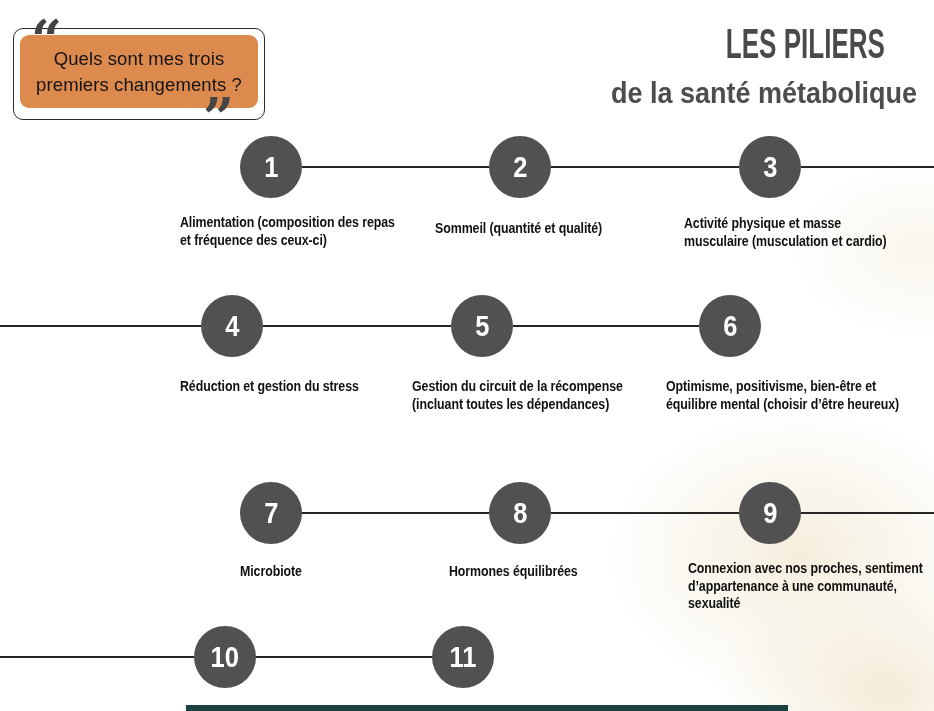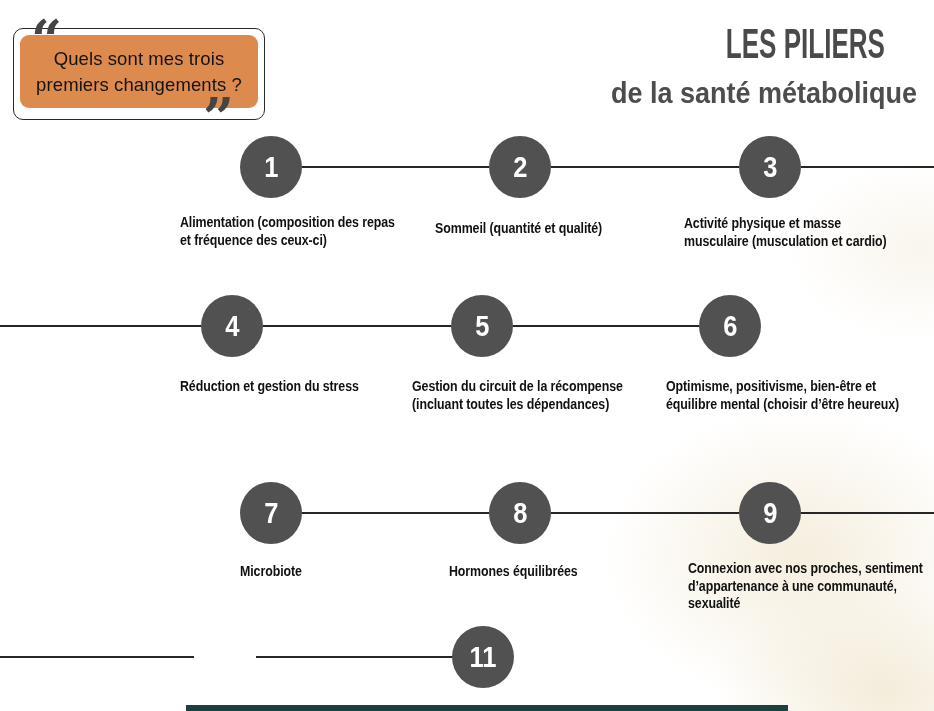--- a/index.html
+++ b/index.html
@@ -111,21 +111,24 @@
     </div>
   <div class="circle" style="left:240px;top:482px;">
       <span>7</span>
     </div>
   <div class="circle" style="left:489px;top:482px;">
       <span>8</span>
     </div>
   <div class="circle" style="left:739px;top:482px;">
       <span>9</span>
     </div>
-  <div class="circle" style="left:452px;top:626px;">
+  <div class="circle" style="left:194px;top:626px;">
+      <span>10</span>
+    </div>
+  <div class="circle" style="left:432px;top:626px;">
       <span>11</span>
     </div>
 
   <div class="plabel" style="left:180px;top:213px;width:300px;">Alimentation (composition des repas
 et fréquence des ceux-ci)</div>
   <div class="plabel" style="left:435px;top:219px;width:260px;">Sommeil (quantité et qualité)</div>
   <div class="plabel" style="left:684px;top:214px;width:300px;">Activité physique et masse
 musculaire (musculation et cardio)</div>
   <div class="plabel" style="left:180px;top:377px;width:300px;">Réduction et gestion du stress</div>
   <div class="plabel" style="left:412px;top:377px;width:300px;">Gestion du circuit de la récompense

